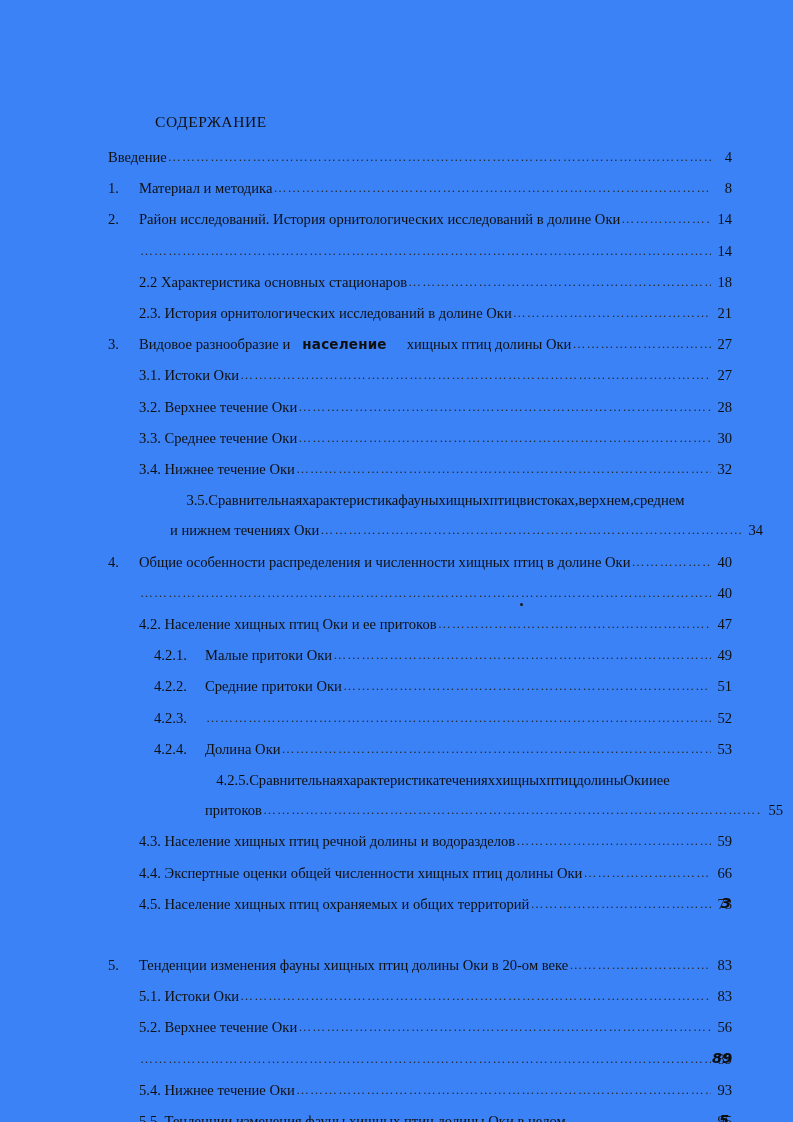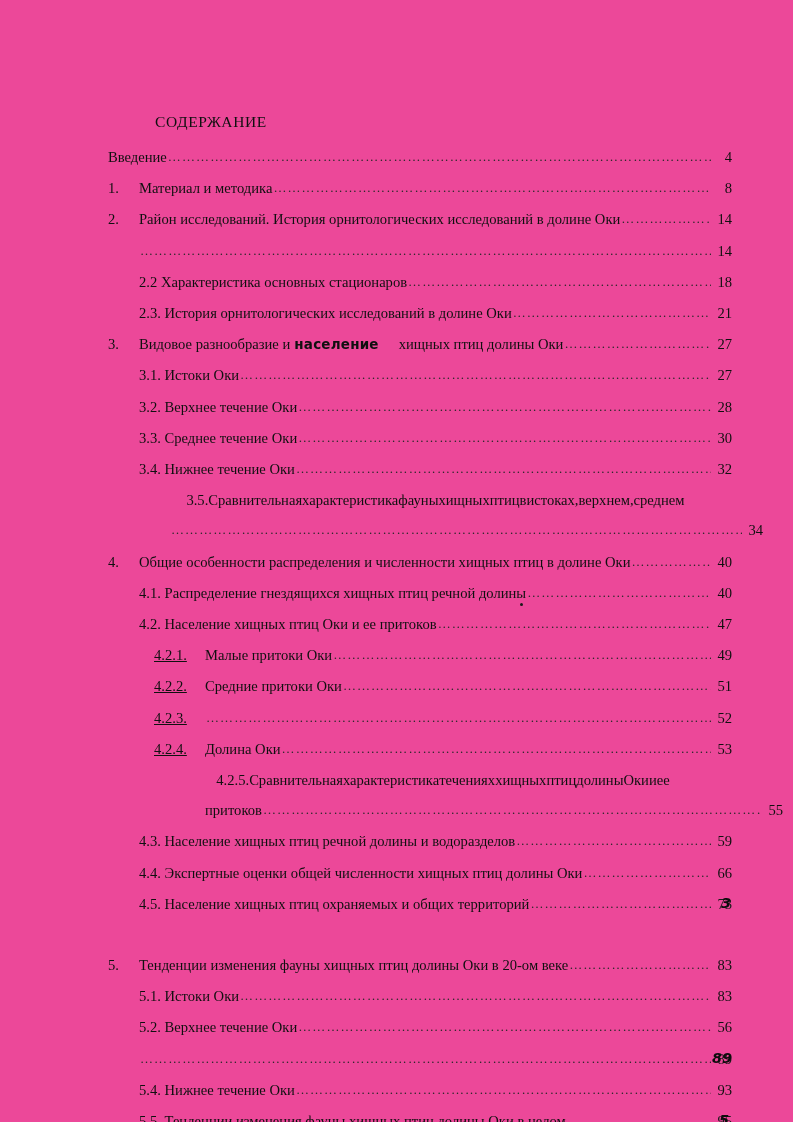--- a/index.html
+++ b/index.html
@@ -4,21 +4,21 @@
 <style>
   html, body {
     margin: 0;
     padding: 0;
     background: #ffffff;
   }
   .page {
     position: relative;
     width: 793px;
     height: 1122px;
-    background: #ec4899;
+    background: #3b82f6;
     overflow: hidden;
     font-family: "Liberation Serif", "DejaVu Serif", serif;
     color: #101010;
   }
   .toc-title {
     position: absolute;
     left: 155px;
     top: 113px;
     font-size: 15.5px;
     letter-spacing: 0.6px;
@@ -65,21 +65,21 @@
     white-space: nowrap;
     text-align: right;
     min-width: 20px;
   }
   
   .lvl-0 { padding-left: 0px; }
   .lvl-1 { padding-left: 0px; }
   .lvl-1 .num { width: 31px; }
   .lvl-2 { padding-left: 31px; }
   .lvl-3 { padding-left: 46px; }
-  .lvl-3 .num { width: 51px; text-decoration: underline; }
+  .lvl-3 .num { width: 51px; }
 
   
   .cont {
     display: flex;
     align-items: baseline;
     width: 100%;
   }
   .cont-3-5 { padding-left: 31px; }
 
   .justified {
@@ -180,21 +180,21 @@
         <span class="label">2.3. История орнитологических исследований в долине Оки</span>
         <span class="leader">………………………………………………………………………………………………………………</span>
         <span class="page-no">21</span>
       </div>
     </div>
 
     <div class="entry lvl-1">
       <div class="entry-line">
         <span class="num">3.</span>
         <span class="label">Видовое разнообразие и</span>
-        <span class="label handwritten" style="margin:0 4px 0 4px;text-align:right;">население</span>
+        <span class="label handwritten" style="margin:0 4px 0 12px;text-align:right;">население</span>
         <span class="label" style="margin-left:16px;">хищных птиц долины Оки</span>
         <span class="leader">………………………………………………………………………………………………………………</span>
         <span class="page-no">27</span>
       </div>
     </div>
 
     <div class="entry lvl-2">
       <div class="entry-line">
         <span class="label">3.1. Истоки Оки</span>
         <span class="leader">………………………………………………………………………………………………………………</span>
@@ -233,37 +233,37 @@
         <span>характеристика</span>
         <span>фауны</span>
         <span>хищных</span>
         <span>птиц</span>
         <span>в</span>
         <span>истоках,</span>
         <span>верхнем,</span>
         <span>среднем</span>
       </div>
       <div class="cont cont-3-5">
+        <span class="label">и нижнем  течениях Оки</span>
         <span class="leader">………………………………………………………………………………………………………………</span>
         <span class="page-no">34</span>
       </div>
     </div>
 
     <div class="entry lvl-1">
       <div class="entry-line">
         <span class="num">4.</span>
         <span class="label">Общие особенности распределения и численности хищных птиц в долине Оки</span>
         <span class="leader">………………………………………………………………………………………………………………</span>
         <span class="page-no">40</span>
       </div>
     </div>
 
     <div class="entry lvl-2">
       <div class="entry-line">
-        <span class="label">4.1. Распределение гнездящихся хищных птиц речной долины</span>
         <span class="leader">………………………………………………………………………………………………………………</span>
         <span class="page-no">40</span>
       </div>
     </div>
 
     <div class="entry lvl-2">
       <div class="entry-line">
         <span class="label">4.2. Население хищных птиц Оки и ее притоков</span>
         <span class="leader">………………………………………………………………………………………………………………</span>
         <span class="page-no">47</span>

